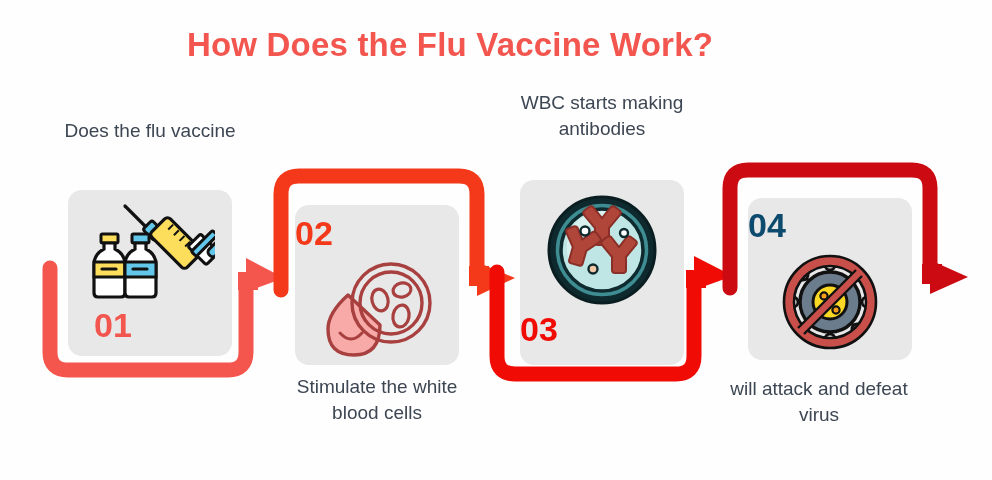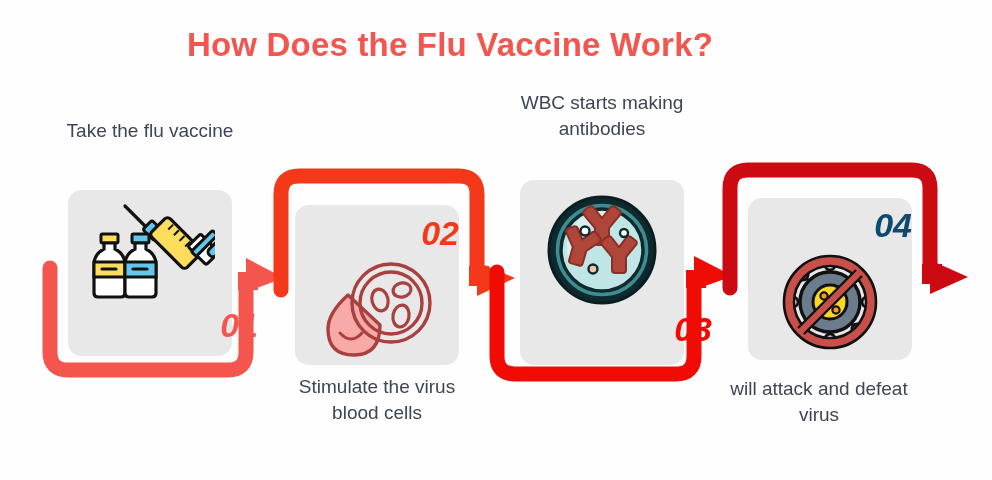--- a/index.html
+++ b/index.html
@@ -49,25 +49,24 @@
   }
   .card {
     position: absolute;
     background: #E8E8E8;
     border-radius: 14px;
     box-sizing: border-box;
   }
   .step-number {
     position: absolute;
     width: 100%;
-    text-align: right;
+    text-align: left;
     font-size: 34px;
     font-weight: bold;
     line-height: 1;
-    font-style: italic;
   }
   .step-label {
     position: absolute;
     width: 100%;
     text-align: center;
     font-size: 19px;
     color: #3D4653;
     line-height: 1.38;
     z-index: 4;
   }
@@ -88,21 +87,21 @@
   
   #step-2 .card      { left: 295px; top: 205px; width: 164px; height: 160px; }
   #step-2 .step-number{left: 295px; top: 216px; width: 164px; color: #F4391A; }
   #step-2 .icon-wrap { left: 310px; top: 258px; width: 134px; height: 100px; }
   #step-2 .step-label{ left: 277px; top: 374px; width: 200px; }
 
   
   #step-3 .card      { left: 520px; top: 180px; width: 164px; height: 185px; }
   #step-3 .step-label{ left: 512px; top: 90px;  width: 180px; }
   #step-3 .icon-wrap { left: 535px; top: 192px; width: 134px; height: 116px; }
-  #step-3 .step-number{left: 520px; top: 312px; width: 156px; color: #F00B05; padding-left: 36px; }
+  #step-3 .step-number{left: 520px; top: 312px; width: 156px; color: #F00B05; }
 
   
   #step-4 .card      { left: 748px; top: 198px; width: 164px; height: 162px; }
   #step-4 .step-number{left: 748px; top: 208px; width: 164px; color: #0c4a6e; }
   #step-4 .icon-wrap { left: 766px; top: 250px; width: 128px; height: 104px; }
   #step-4 .step-label{ left: 726px; top: 376px; width: 186px; }
 </style>
 </head>
 <body>
 
@@ -131,21 +130,21 @@
     </g>
 
     <g>
       <path d="M 730 288 L 730 188 Q 730 170 748 170 L 912 170 Q 930 170 930 188 L 930 266" fill="none" stroke="#CC0A12" stroke-width="15" stroke-linecap="round" stroke-linejoin="round"></path>
       <path d="M 930 260 L 930 294 L 968 277 Z" fill="#CC0A12"></path>
       <path d="M 922 264 L 942 264 L 942 284 L 922 284 Z" fill="#CC0A12"></path>
     </g>
   </svg>
 
   <div class="step" id="step-1">
-    <div class="step-label">Take the flu vaccine</div>
+    <div class="step-label">Does the flu vaccine</div>
     <div class="card"></div>
     <div class="icon-wrap">
       <svg width="130" height="104" viewBox="0 0 130 104">
 
         <line x1="40" y1="6" x2="66" y2="32" stroke="#111" stroke-width="3.2" stroke-linecap="round"></line>
 
         <rect x="60" y="24" width="16" height="13" rx="2.5" transform="rotate(45 68 30.5)" fill="#62C7EA" stroke="#111" stroke-width="3"></rect>
 
         <rect x="66" y="30" width="50" height="26" rx="4" transform="rotate(45 91 43)" fill="#FCDE5C" stroke="#111" stroke-width="3.2"></rect>
 
@@ -187,21 +186,21 @@
 
         <circle cx="77" cy="44" r="39" fill="none" stroke="#A8403F" stroke-width="3.4"></circle>
 
         <circle cx="77" cy="44" r="31" fill="none" stroke="#A8403F" stroke-width="3.4"></circle>
 
         <ellipse cx="66" cy="41" rx="8" ry="11" transform="rotate(-14 66 41)" fill="none" stroke="#A8403F" stroke-width="3.2"></ellipse>
         <ellipse cx="88" cy="31" rx="9" ry="7" transform="rotate(-12 88 31)" fill="none" stroke="#A8403F" stroke-width="3.2"></ellipse>
         <ellipse cx="87" cy="57" rx="8" ry="11" transform="rotate(10 87 57)" fill="none" stroke="#A8403F" stroke-width="3.2"></ellipse>
       </svg>
     </div>
-    <div class="step-label">Stimulate the virus blood cells</div>
+    <div class="step-label">Stimulate the white blood cells</div>
   </div>
 
   <div class="step" id="step-3">
     <div class="step-label">WBC starts making antibodies</div>
     <div class="card"></div>
     <div class="icon-wrap">
       <svg width="114" height="114" viewBox="0 0 114 114">
 
         <circle cx="57" cy="57" r="53" fill="#0F2A2E" stroke="#0A1E21" stroke-width="3"></circle>
 

